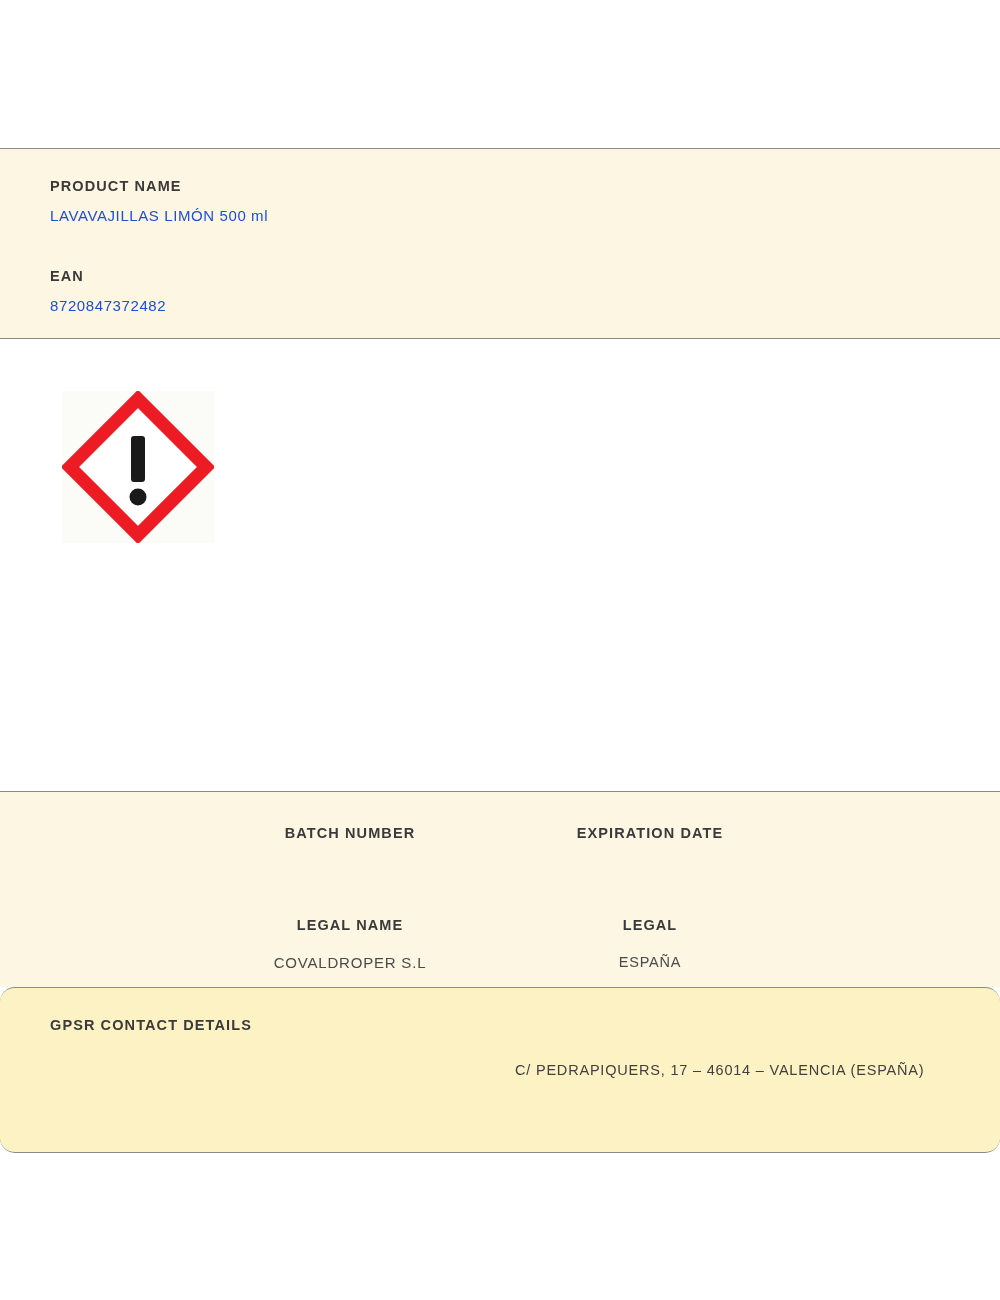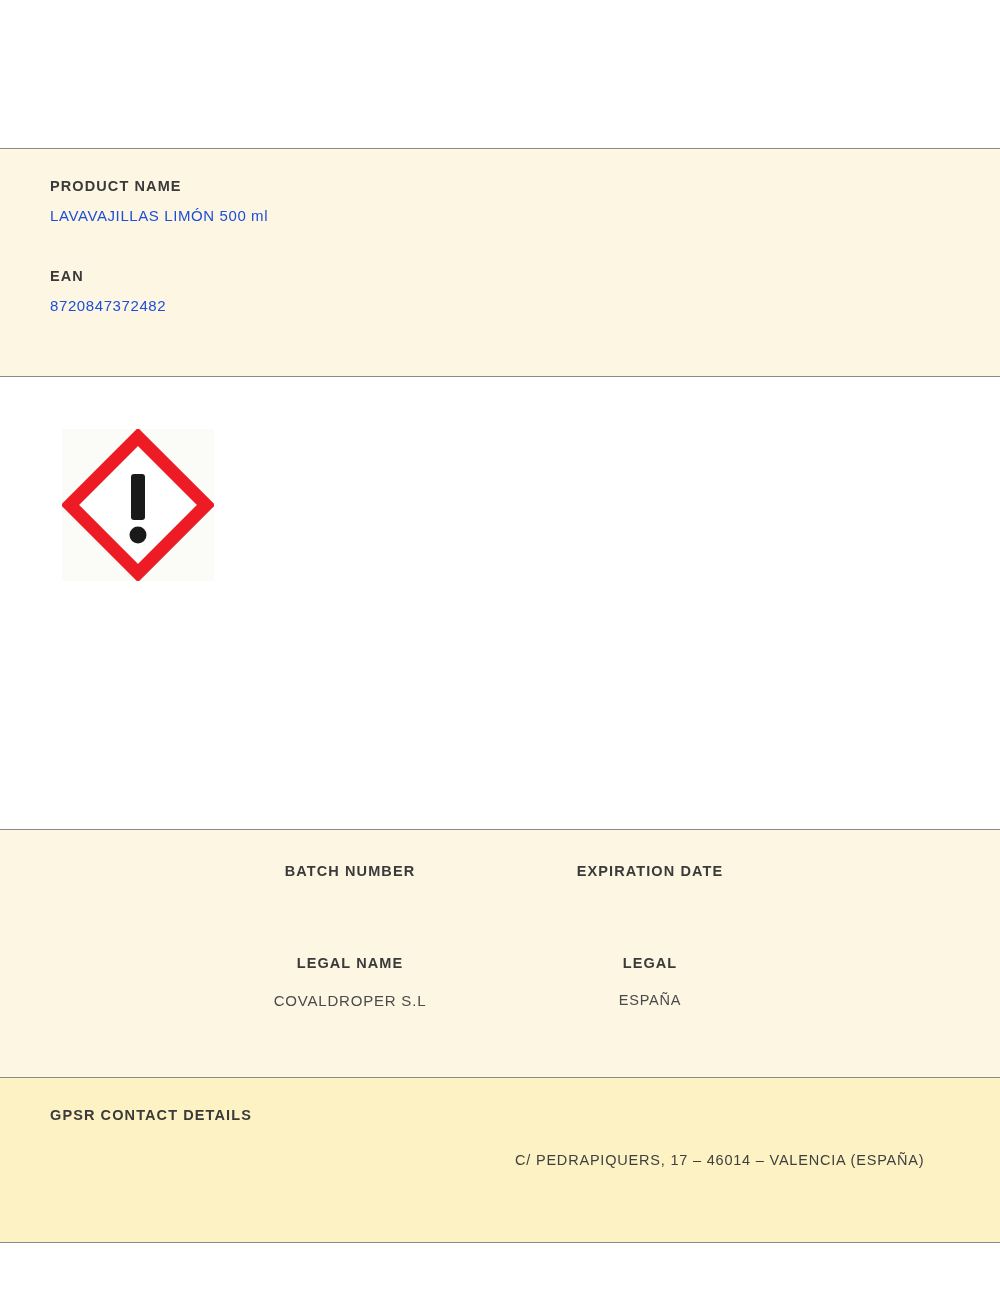--- a/index.html
+++ b/index.html
@@ -29,21 +29,21 @@
     height: 148px;
     background: #ffffff;
   }
 
   
   .product-band {
     background: #fdf6e3;
     border-top: 1px solid #8a8a8a;
     border-bottom: 1px solid #8a8a8a;
     padding: 30px 50px 34px 50px;
-    height: 229px;
+    height: 191px;
   }
   .field-label {
     font-size: 14.5px;
     font-weight: bold;
     letter-spacing: 1.1px;
     color: #3a3a3a;
     margin: 0 0 12px 0;
     line-height: 1.1;
   }
   .field-value {
@@ -70,21 +70,21 @@
     background: #fbfbf7;
   }
   .ghs-svg {
     display: block;
   }
 
   
   .details-band {
     background: #fdf6e3;
     border-top: 1px solid #8a8a8a;
-    height: 248px;
+    height: 196px;
     position: relative;
   }
   .details-grid {
     display: grid;
     grid-template-columns: 200px 300px 300px;
     padding-top: 34px;
   }
   .cell {
     text-align: center;
   }
@@ -113,20 +113,21 @@
   }
 
   
   .gpsr-band {
     background: #fdf2c4;
     border-top: 1px solid #8a8a8a;
     border-bottom: 1px solid #8a8a8a;
     height: 166px;
     padding: 30px 50px 0 50px;
     position: relative;
+    border-radius: 15px;
   }
   .gpsr-label {
     font-size: 14.5px;
     font-weight: bold;
     letter-spacing: 1.1px;
     color: #3a3a3a;
     line-height: 1.1;
   }
   .gpsr-address {
     position: absolute;

